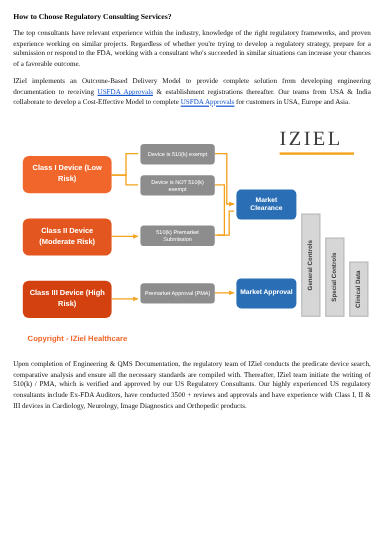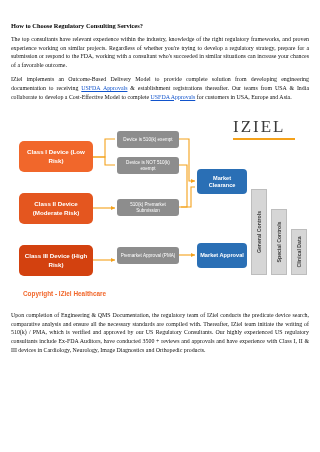--- a/index.html
+++ b/index.html
@@ -11,21 +11,21 @@
     height: 452px;
     background: #ffffff;
     font-family: "Liberation Serif", serif;
     color: #000000;
     overflow: hidden;
   }
   .page {
     width: 320px;
     height: 452px;
     box-sizing: border-box;
-    padding: 21px 11px 6px 11px;
+    padding: 10px 11px 6px 11px;
     position: relative;
   }
   .doc-title {
     font-family: "Liberation Serif", serif;
     font-weight: bold;
     font-size: 6.4px;
     line-height: 9px;
     margin: 0 0 5px 0;
     color: #000;
   }

